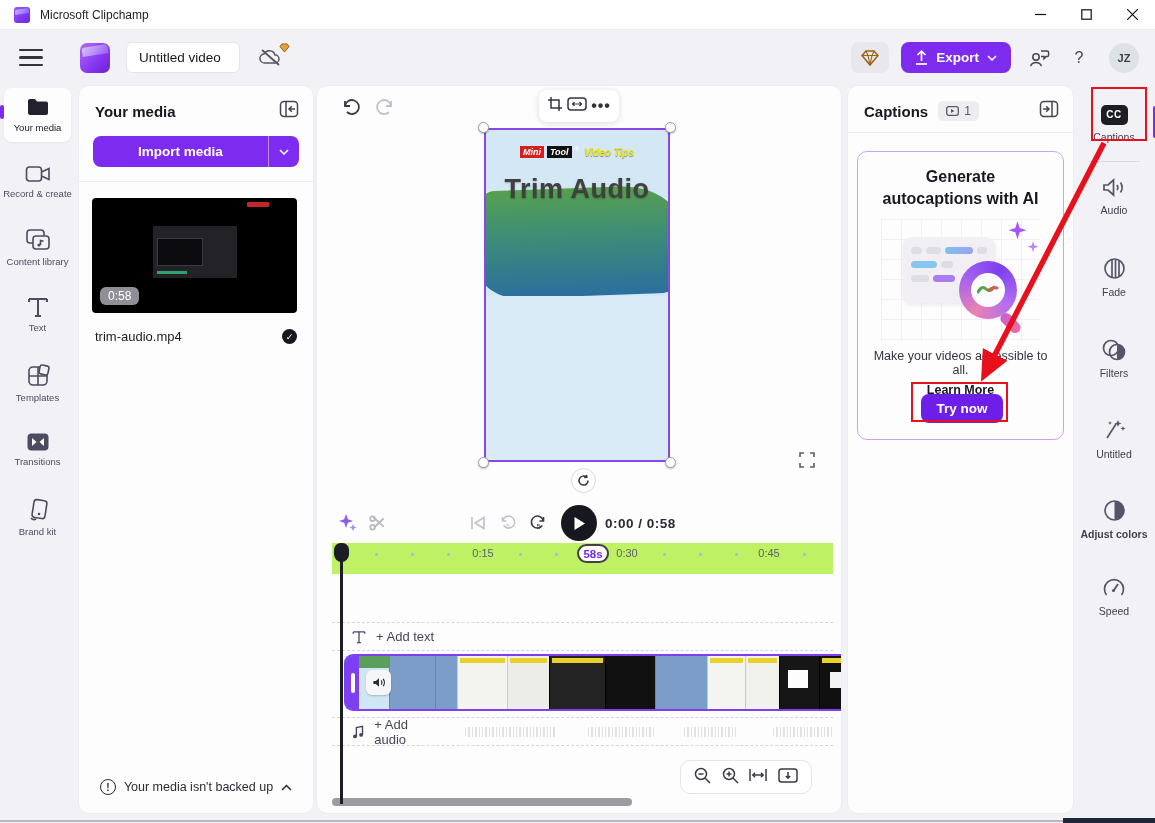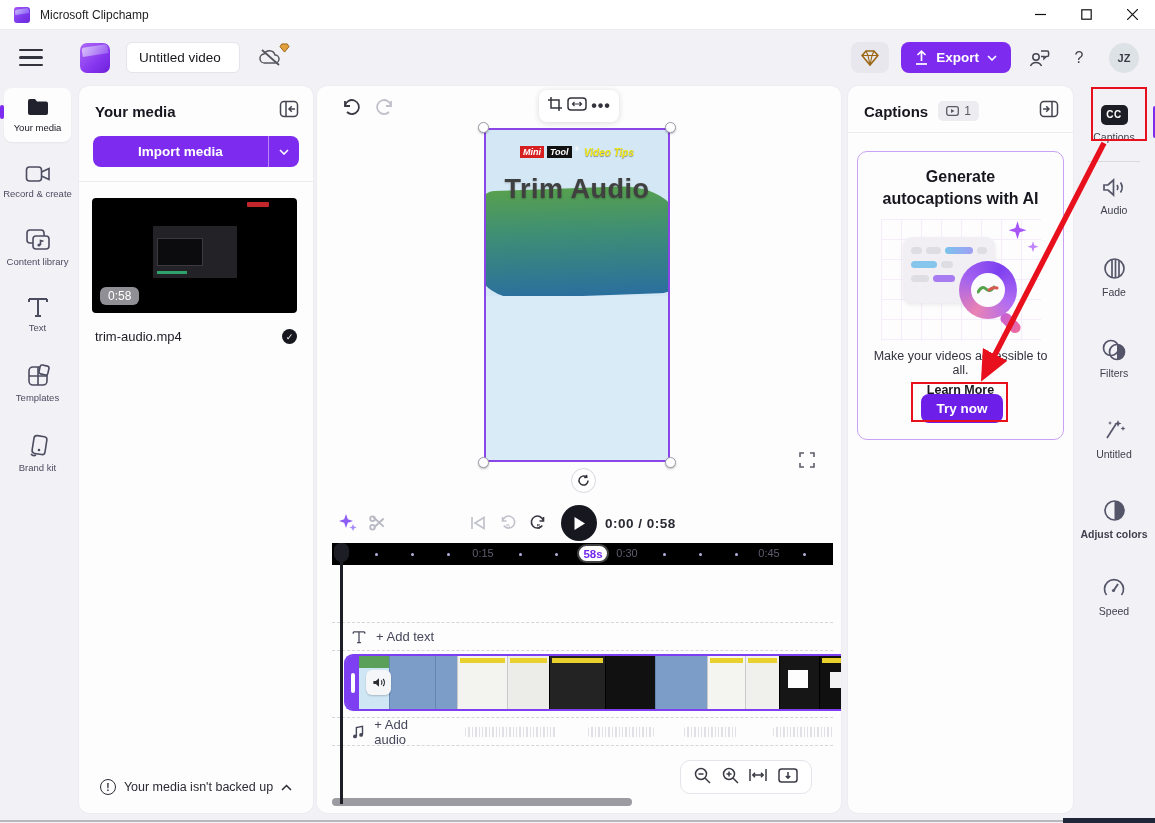--- a/index.html
+++ b/index.html
@@ -76,21 +76,21 @@
   .frame-icons { position:absolute; left:0; right:0; top:208px; display:flex; align-items:center; justify-content:center; gap:6px; }
   .dots3 { display:flex; gap:4px; }
   .dots3 i { width:5px; height:5px; background:#9aa7b4; }
   .rotate-btn { position:absolute; left:254px; top:382px; width:25px; height:25px; border-radius:50%; background:#fff; border:1px solid #d7d7de; display:flex; align-items:center; justify-content:center; color:#33333d; cursor:pointer; }
   .fullscreen-btn { position:absolute; right:26px; top:366px; color:#5d5d6b; cursor:pointer; }
   
   .tl-controls { position:absolute; left:0; right:0; top:418px; height:38px; display:flex; align-items:center; }
   .tl-controls .icon-btn { width:30px; }
   .play-btn { width:36px; height:36px; border-radius:50%; background:#17171f; display:flex; align-items:center; justify-content:center; margin:0 8px; cursor:pointer; }
   .time-display { font-size:13.5px; font-weight:bold; color:#2a2a33; letter-spacing:.5px; }
-  .ruler { position:absolute; left:15px; right:8px; top:457px; height:22px; background:#000000; }
+  .ruler { position:absolute; left:15px; right:8px; top:457px; height:31px; background:#bef264; }
   .ruler .dot { position:absolute; top:10px; width:3px; height:3px; border-radius:50%; background:#bcaedd; }
   .ruler .tick-label { position:absolute; top:4px; font-size:11px; color:#5e5e70; transform:translateX(-50%); }
   .zoom-pill { position:absolute; left:245px; top:1px; width:32px; height:19px; background:#fff; border:2px solid #404040; border-radius:10px; color:#7427ee; font-size:11.5px; font-weight:bold; display:flex; align-items:center; justify-content:center; }
   .playhead-pin { position:absolute; left:17px; top:457px; width:15px; height:19px; background:#1d1d25; border-radius:7px 7px 8px 8px; z-index:9; cursor:grab; }
   .playhead-line { position:absolute; left:23px; top:474px; width:2.5px; height:244px; background:#1d1d25; z-index:8; }
   .track { position:absolute; left:15px; right:8px; display:flex; align-items:center; gap:10px; color:#46465a; font-size:13px; border-top:1.4px dashed #d5d5dc; border-bottom:1.4px dashed #d5d5dc; }
   .track-text { top:536px; height:29px; padding-left:20px; }
   .track-audio { top:631px; height:29px; padding-left:20px; position:absolute; overflow:hidden; }
   .wave { height:10px; border-radius:2px; opacity:.55;
     background:repeating-linear-gradient(90deg,#c9c9d2 0 1.4px,transparent 1.4px 3.4px); }
@@ -245,20 +245,27 @@
       <span>Text</span>
     </div>
     <div class="rail-item" style="margin-top:14px;">
       <svg width="24" height="24" viewBox="0 0 24 24" fill="none" stroke="#4c4c60" stroke-width="1.6">
         <path d="M3 12 H21 M12 3 V21"></path>
         <rect x="3" y="3" width="18" height="18" rx="4"></rect>
         <rect x="13.5" y="1.5" width="9" height="9" rx="2" transform="rotate(12 18 6)" fill="#f2f1f6"></rect>
       </svg>
       <span>Templates</span>
     </div>
+    <div class="rail-item" style="margin-top:12px;">
+      <svg width="24" height="20" viewBox="0 0 24 20">
+        <rect x="1.5" y="1.5" width="21" height="17" rx="4" fill="#4c4c60"></rect>
+        <path d="M6 6 L10.5 10 L6 14 z M18 6 L13.5 10 L18 14 z" fill="#fdfdfe"></path>
+      </svg>
+      <span>Transitions</span>
+    </div>
     <div class="rail-item" style="margin-top:14px;">
       <svg width="22" height="24" viewBox="0 0 22 24" fill="none" stroke="#4c4c60" stroke-width="1.6">
         <rect x="6" y="2" width="13" height="18" rx="3" transform="rotate(9 12 11)"></rect>
         <path d="M4 20 a4 4 0 0 0 5 1"></path>
         <circle cx="12" cy="16" r="1.3" fill="#4c4c60" stroke="none"></circle>
       </svg>
       <span>Brand kit</span>
     </div>
   </div>
 

